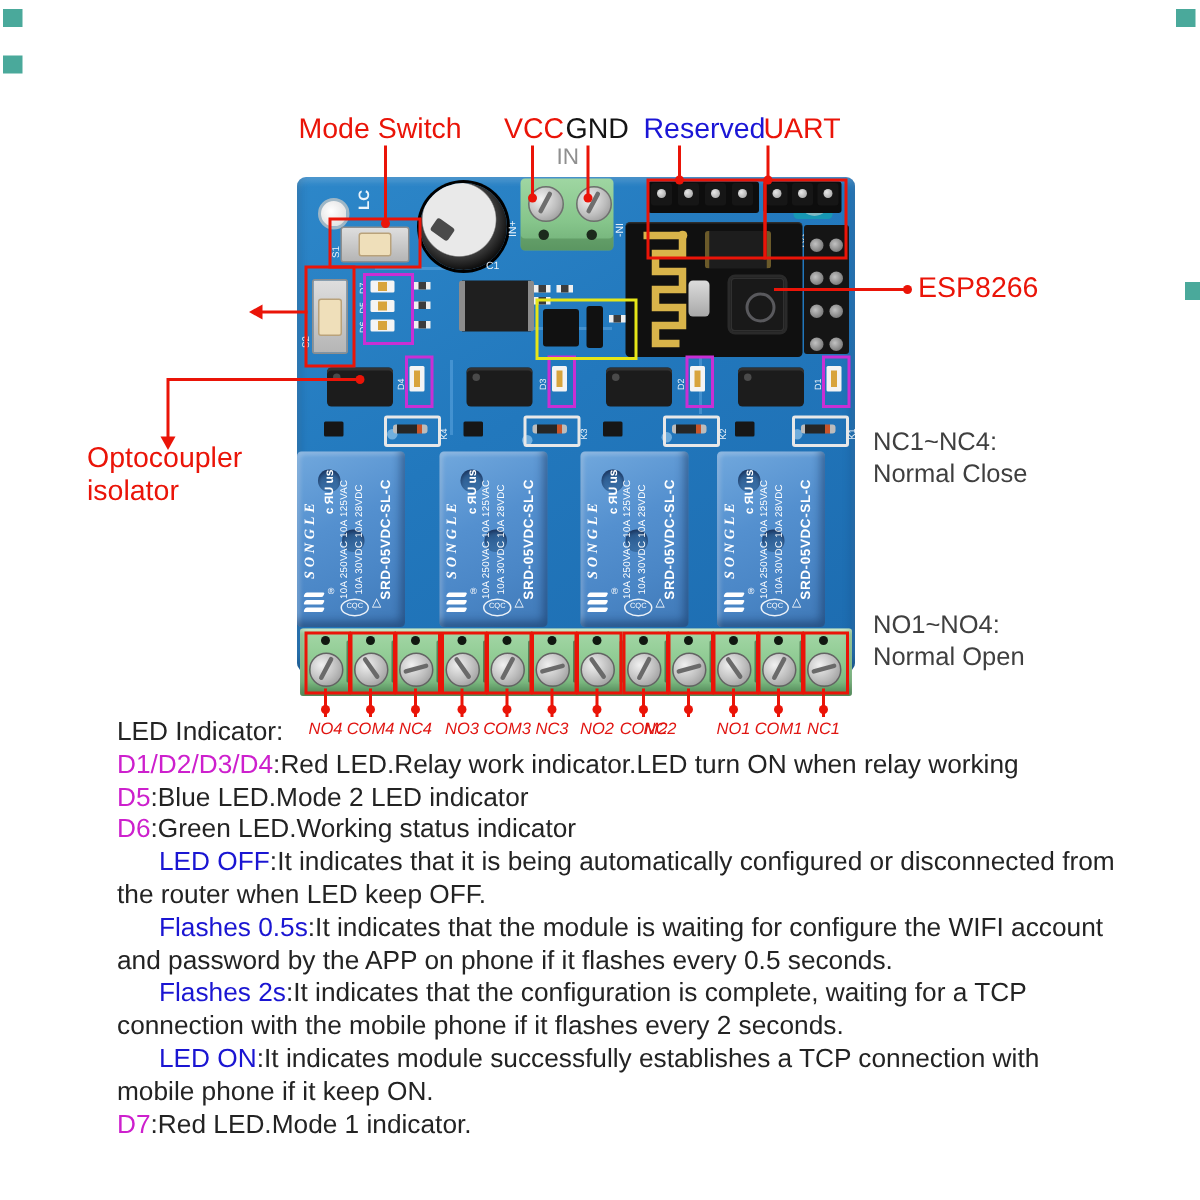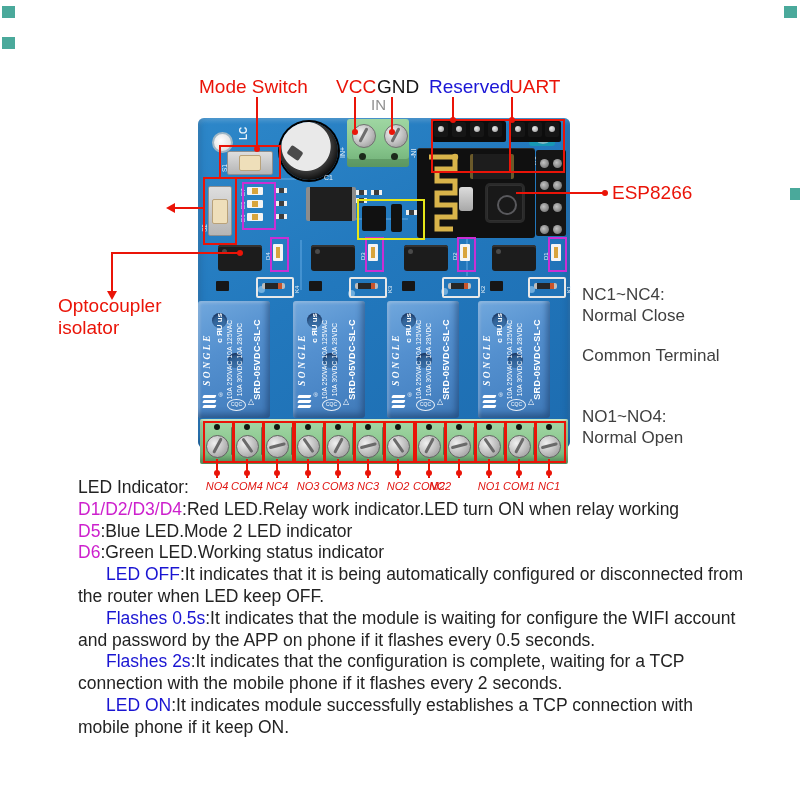--- a/index.html
+++ b/index.html
@@ -447,31 +447,31 @@
     <span class="tlabel" style="left:519px;">COM1</span>
   <div class="vln" style="left:548px;top:459px;height:19px;"></div>
     <div class="dot" style="left:549px;top:473px;"></div>
     <span class="tlabel" style="left:549px;">NC1</span>
 
   <div class="rinfo" style="top:285px;">
     <div>NC1~NC4:</div>
     <div>Normal Close</div>
   </div>
   <div class="rinfo" style="top:346px;">
-    <div>Common Terminal</div>
   </div>
   <div class="rinfo" style="top:407px;">
     <div>NO1~NO4:</div>
     <div>Normal Open</div>
   </div>
 
   <div class="notes">
     <p>LED Indicator:</p>
     <p><span class="mag">D1/D2/D3/D4</span><span>:Red LED.Relay work indicator.LED turn ON when relay working</span></p>
     <p><span class="mag">D5</span><span>:Blue LED.Mode 2 LED indicator</span></p>
     <p><span class="mag">D6</span><span>:Green LED.Working status indicator</span></p>
     <p class="ind"><span class="blu">LED OFF</span><span>:It indicates that it is being automatically configured or disconnected from the router when LED keep OFF.</span></p>
     <p class="ind"><span class="blu">Flashes 0.5s</span><span>:It indicates that the module is waiting for configure the WIFI account and password by the APP on phone if it flashes every 0.5 seconds.</span></p>
     <p class="ind"><span class="blu">Flashes 2s</span><span>:It indicates that the configuration is complete, waiting for a TCP connection with the mobile phone if it flashes every 2 seconds.</span></p>
     <p class="ind"><span class="blu">LED ON</span><span>:It indicates module successfully establishes a TCP connection with mobile phone if it keep ON.</span></p>
+    <p><span class="mag">D7</span><span>:Red LED.Mode 1 indicator.</span></p>
   </div>
 
 </div>
 
 </body></html>

